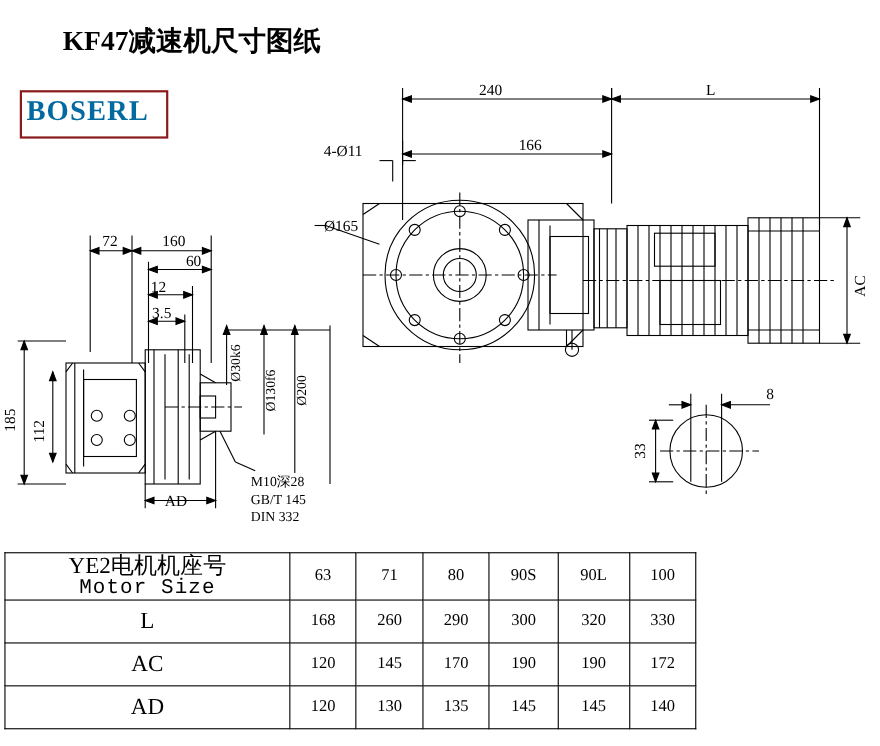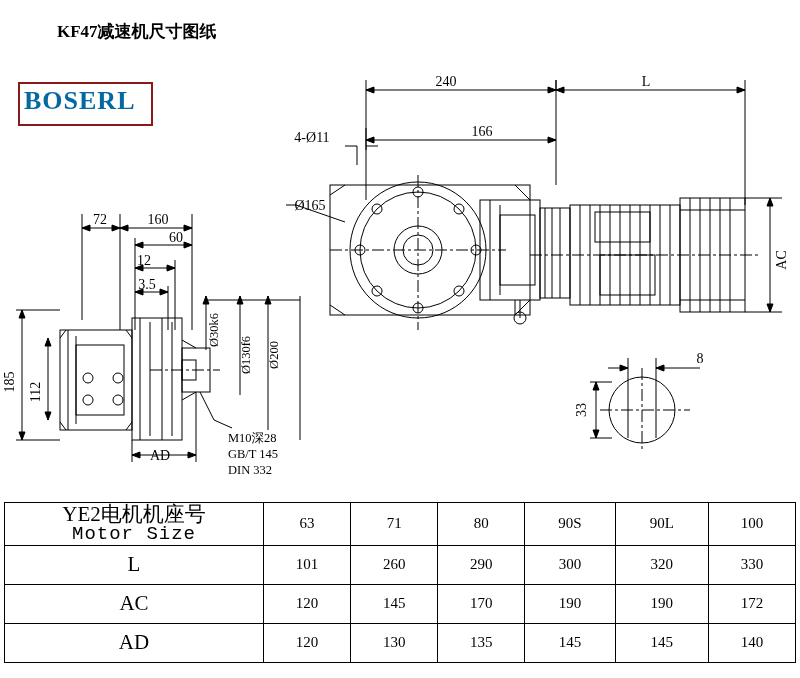--- a/index.html
+++ b/index.html
@@ -1,37 +1,37 @@
 <!DOCTYPE html>
 <html><head>
 <meta charset="utf-8">
 <style>
   html,body{margin:0;padding:0;}
   body{
     width:800px;height:678px;background:#ffffff;position:relative;
     font-family:"Liberation Serif", serif;color:#000;overflow:hidden;
   }
   .title{
-    position:absolute;left:57px;top:20px;font-size:17px;font-weight:bold;
+    position:absolute;left:57px;top:20px;font-size:25px;font-weight:bold;
     font-family:"Liberation Serif", serif;letter-spacing:0px;white-space:nowrap;
   }
   .logo-box{
     position:absolute;left:18px;top:82px;width:135px;height:44px;
     border:2px solid #8a1a1a;box-sizing:border-box;
   }
   .logo-text{
     position:absolute;left:24px;top:86px;font-size:26px;font-weight:bold;
     color:#0369a1;font-family:"Liberation Serif", serif;letter-spacing:1px;
   }
   svg.drawing{position:absolute;left:0;top:0;width:800px;height:678px;}
   .dim{font-family:"Liberation Serif", serif;font-size:14px;fill:#000;}
   .dim-s{font-family:"Liberation Serif", serif;font-size:12.5px;fill:#000;}
   
   table.spec{
-    position:absolute;left:4px;top:502px;width:792px;border-collapse:collapse;
+    position:absolute;left:4px;top:502px;width:629px;border-collapse:collapse;
     font-family:"Liberation Serif", serif;
   }
   table.spec td{
     border:1px solid #000;text-align:center;font-size:15px;height:38px;padding:0;
   }
   table.spec td.hdr-label{width:258px;line-height:1.05;font-size:20px;}
   table.spec td.rowlabel{font-size:21px;}
   .cn{font-family:"Liberation Serif", serif;font-size:21px;display:block;}
   .en{font-family:"Liberation Mono", monospace;font-size:19px;display:block;letter-spacing:1px;}
 </style>
@@ -249,21 +249,21 @@
       </td>
       <td>63</td>
       <td>71</td>
       <td>80</td>
       <td>90S</td>
       <td>90L</td>
       <td>100</td>
     </tr>
     <tr>
       <td class="rowlabel">L</td>
-      <td>101</td>
+      <td>168</td>
       <td>260</td>
       <td>290</td>
       <td>300</td>
       <td>320</td>
       <td>330</td>
     </tr>
     <tr>
       <td class="rowlabel">AC</td>
       <td>120</td>
       <td>145</td>

